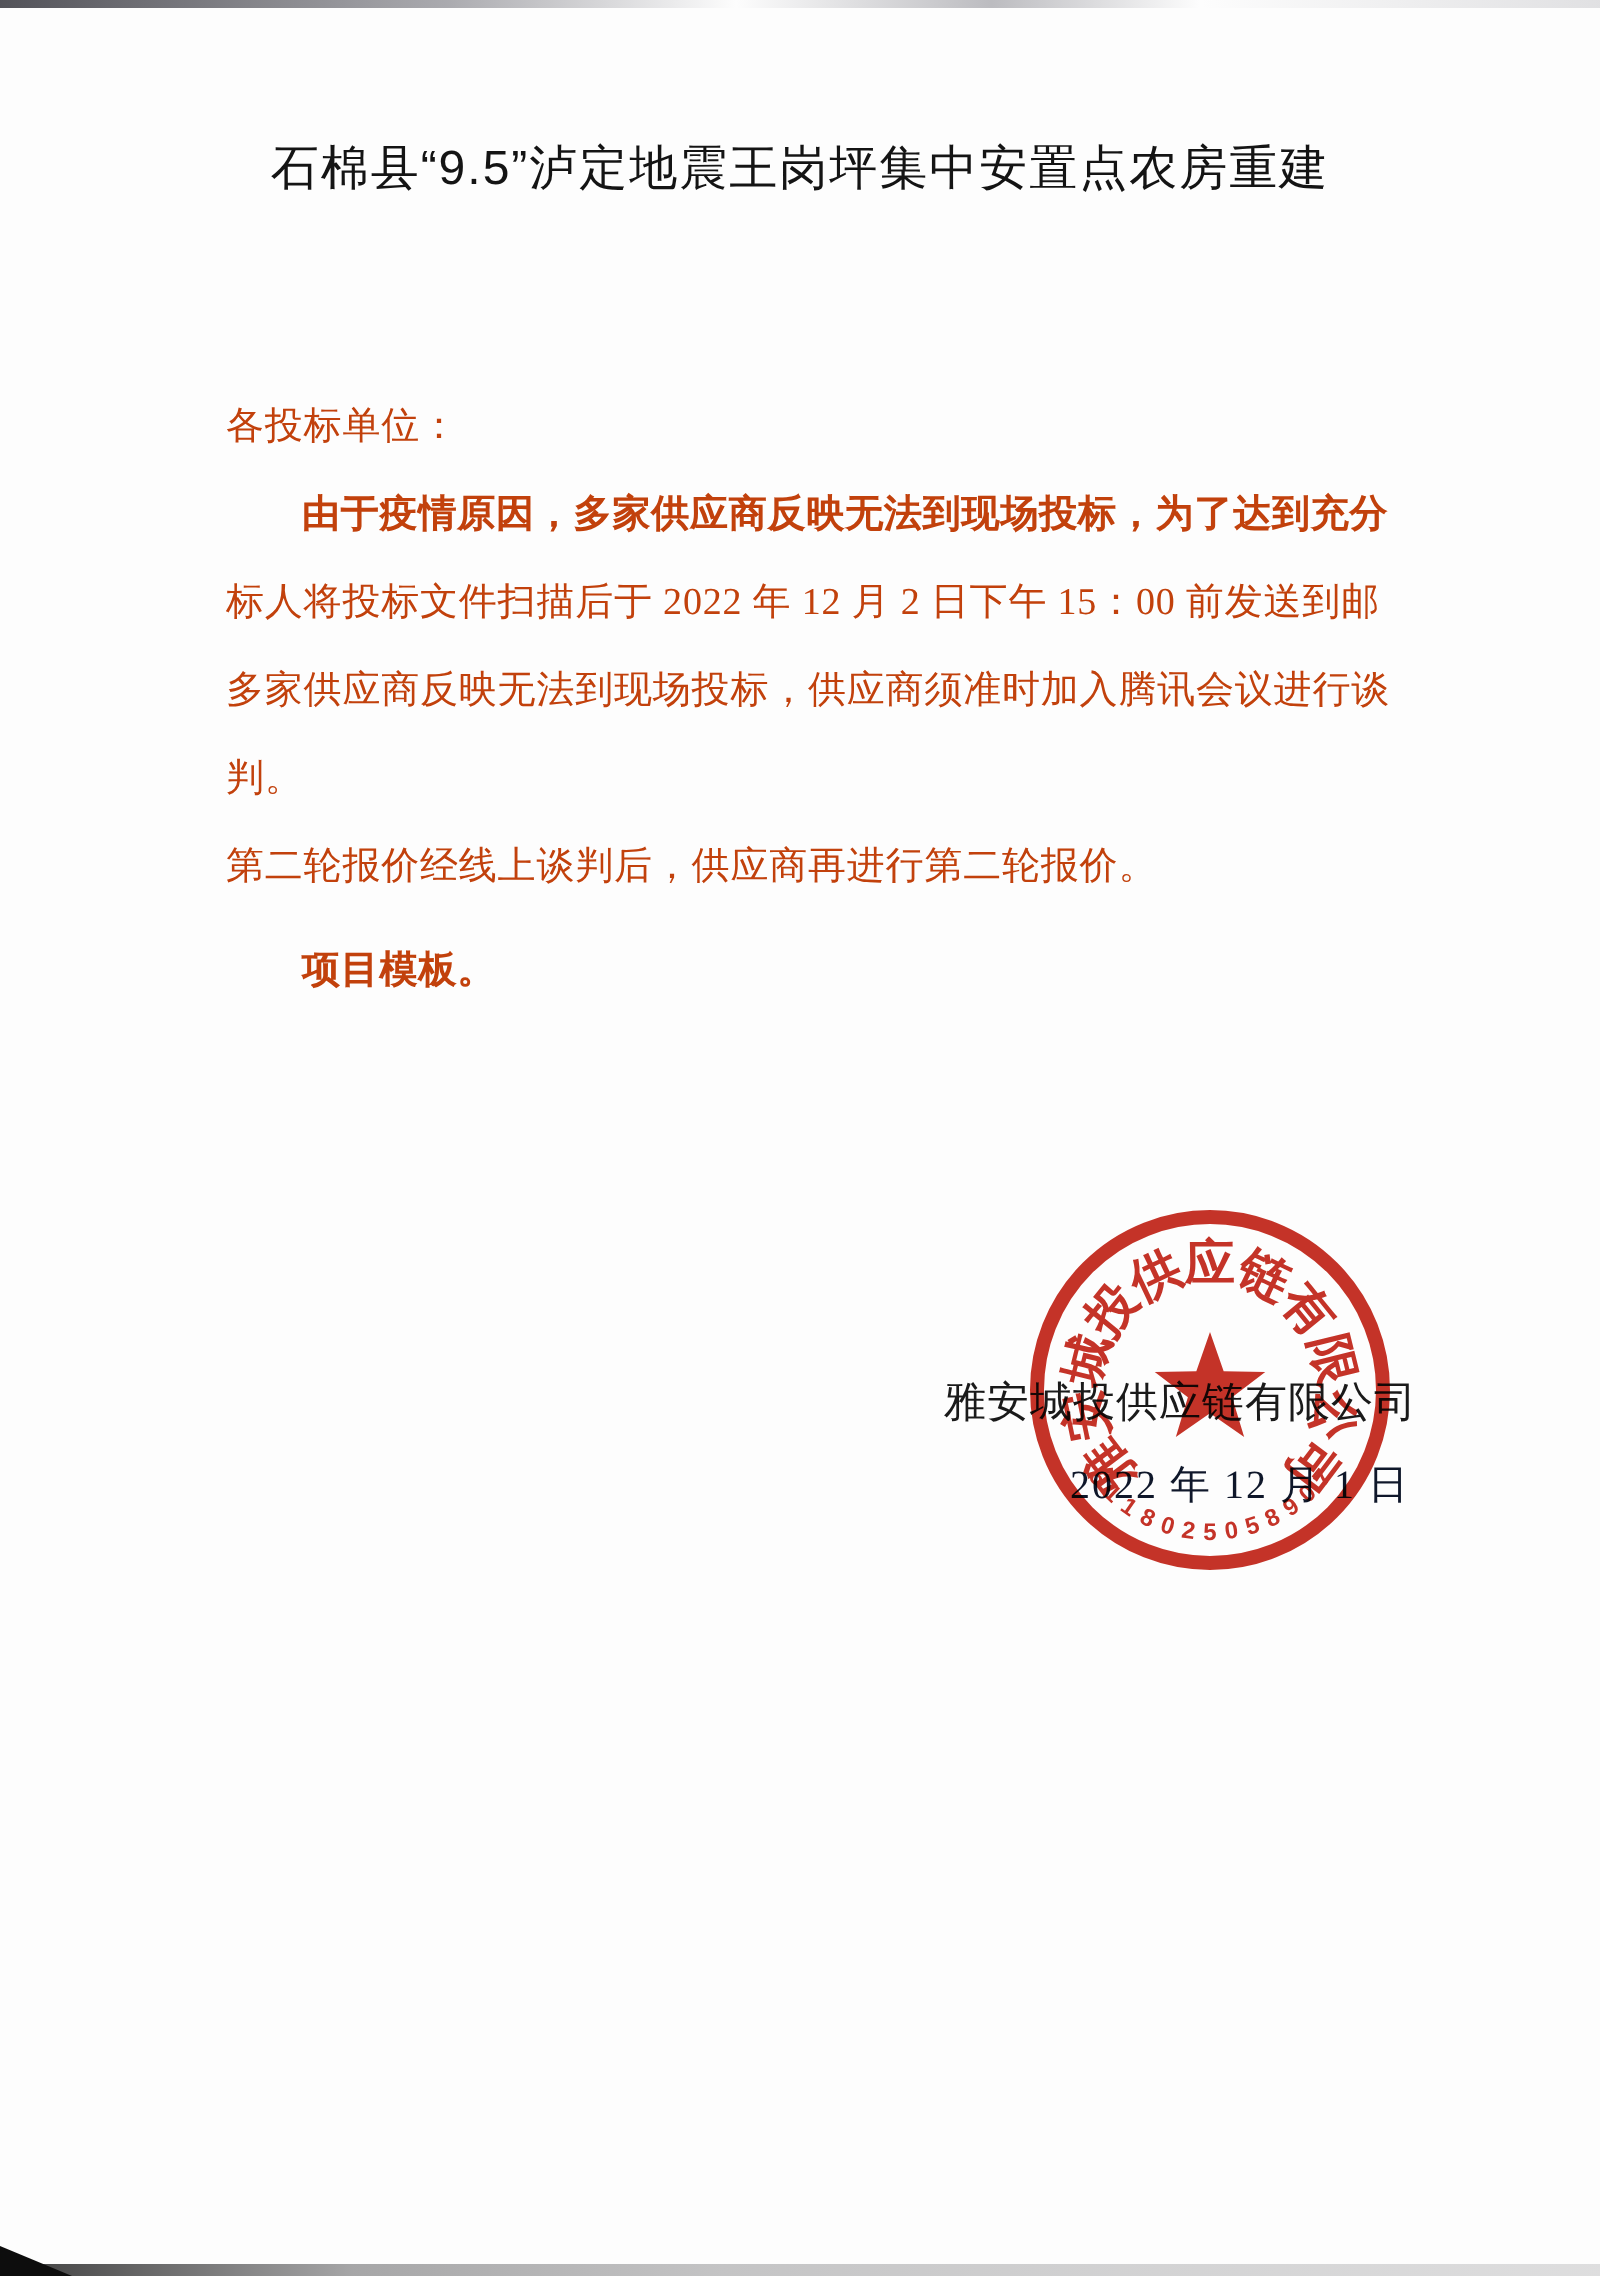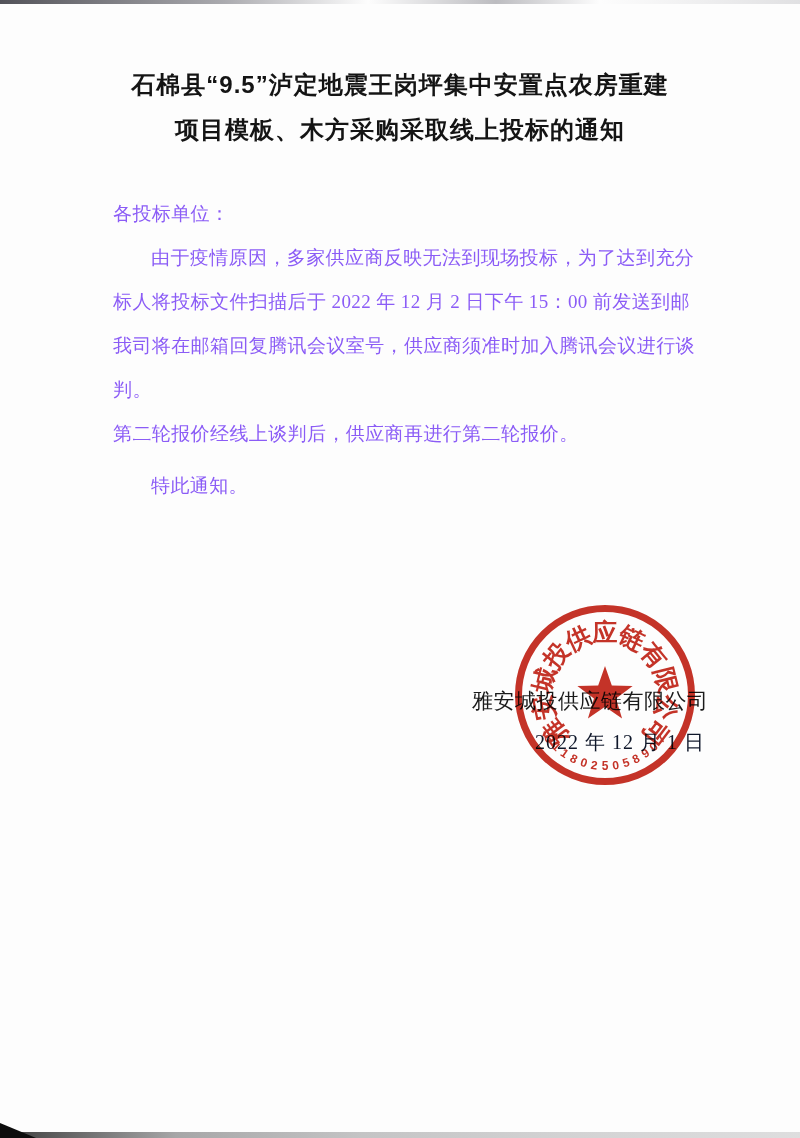--- a/index.html
+++ b/index.html
@@ -19,30 +19,30 @@
     background:linear-gradient(90deg, rgba(25,25,25,.85), rgba(80,80,82,.5) 22%,
       rgba(110,110,112,.4) 45%, rgba(130,130,132,.35) 70%, rgba(150,150,152,.3));
   }
   .corner-bl {
     position:absolute; left:0; bottom:0; width:36px; height:15px; background:#0d0d0d;
     clip-path:polygon(0 0, 0 100%, 100% 100%);
   }
   
   .title {
     position:absolute; top:62px; left:60px; width:680px; text-align:center;
-    font-family:"Liberation Sans","DejaVu Sans",sans-serif; font-weight:bold;
+    font-family:"Liberation Sans","DejaVu Sans",sans-serif; font-weight:normal;
     font-size:24px; line-height:45px; letter-spacing:1px; color:#141414;
   }
   
   .body-text {
     position:absolute; top:192px; left:113px; width:584px;
-    font-size:19px; letter-spacing:.4px; color:#8b5cf6;
+    font-size:19px; letter-spacing:.4px; color:#c2410c;
   }
   .line { height:44px; line-height:44px; white-space:nowrap; }
-  .indent { padding-left:38px; }
+  .indent { padding-left:38px;font-weight:bold; }
   .closing-line { margin-top:8px; }
   
   .sig-company {
     position:absolute; top:687px; left:472px; font-size:21px; letter-spacing:.5px;
     white-space:nowrap; color:#1a1a1a;
   }
   .sig-date {
     position:absolute; top:729px; left:535px; font-size:20px; letter-spacing:1px;
     white-space:nowrap; color:#0f172a;
   }
@@ -73,31 +73,30 @@
 </style>
 </head>
 <body>
 
 <div class="page">
 
   <div class="scan-top"></div>
 
   <div class="title">
     <div>石棉县“9.5”泸定地震王岗坪集中安置点农房重建</div>
-    <div>项目模板、木方采购采取线上投标的通知</div>
   </div>
 
   <div class="body-text">
     <div class="line">各投标单位：</div>
     <div class="line indent">由于疫情原因，多家供应商反映无法到现场投标，为了达到充分</div>
     <div class="line">标人将投标文件扫描后于 2022 年 12 月 2 日下午 15：00 前发送到邮</div>
-    <div class="line">我司将在邮箱回复腾讯会议室号，供应商须准时加入腾讯会议进行谈</div>
+    <div class="line">多家供应商反映无法到现场投标，供应商须准时加入腾讯会议进行谈</div>
     <div class="line">判。</div>
     <div class="line">第二轮报价经线上谈判后，供应商再进行第二轮报价。</div>
-    <div class="line indent closing-line">特此通知。</div>
+    <div class="line indent closing-line">项目模板。</div>
   </div>
 
   <div class="sig-company">雅安城投供应链有限公司</div>
   <div class="sig-date">2022 年 12 月 1 日</div>
 
   <div class="stamp">
     <div class="stamp-ring"></div>
     <svg class="stamp-star" width="62" height="62" viewBox="-32 -32 64 64">
       <polygon fill="#c3281c" points="0,-30 7.05,-9.71 28.53,-9.27 11.41,3.71 17.63,24.27 0,12 -17.63,24.27 -11.41,3.71 -28.53,-9.27 -7.05,-9.71"></polygon>
     </svg>

